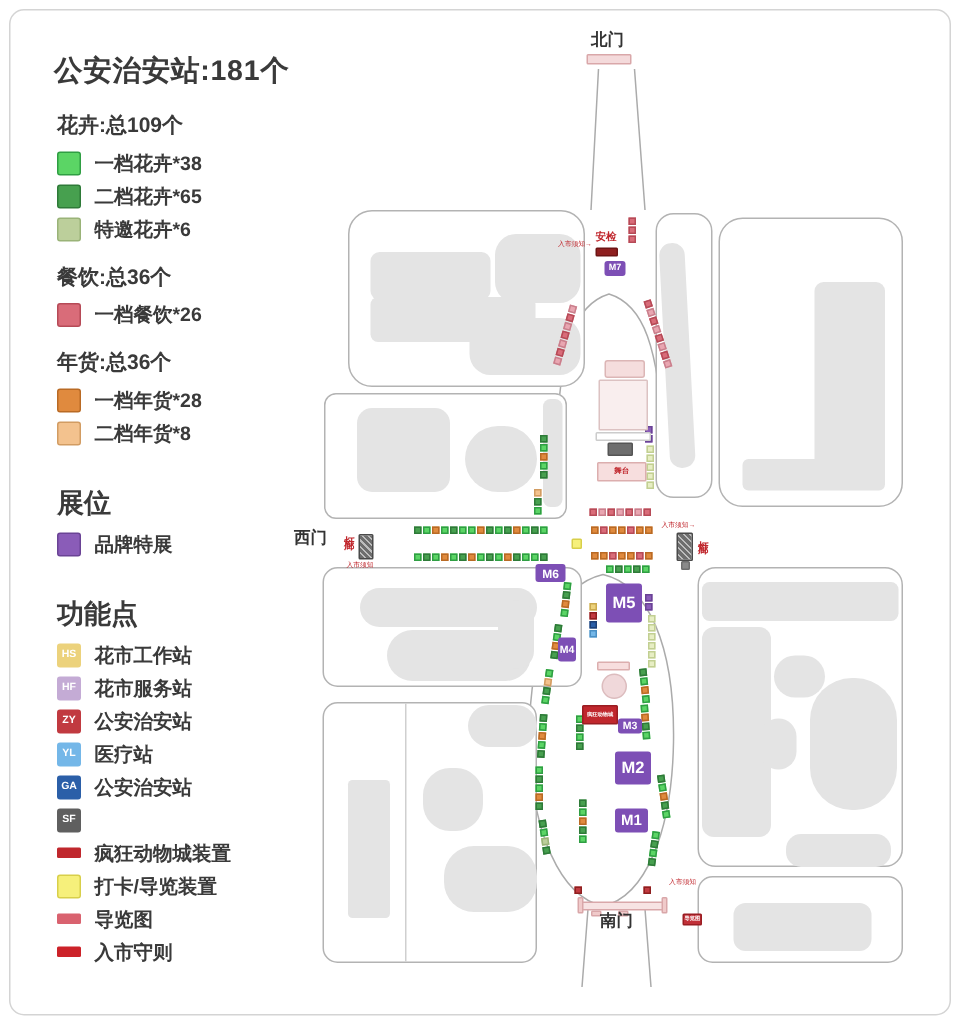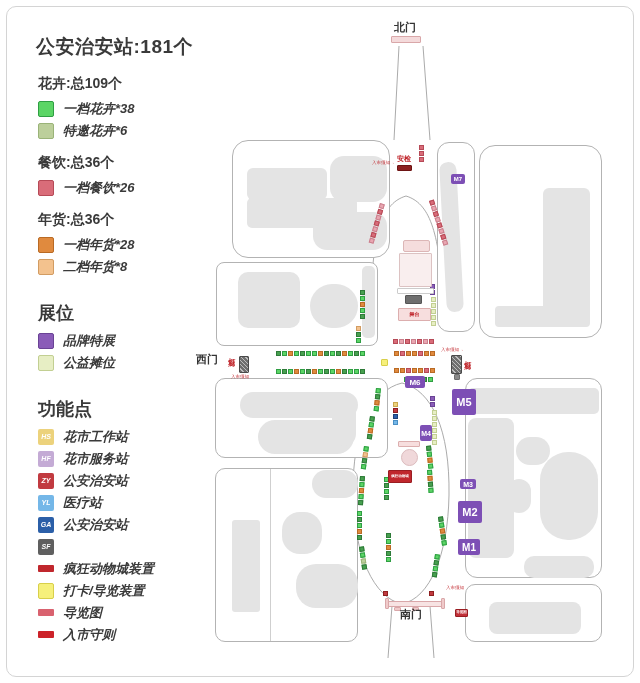--- a/index.html
+++ b/index.html
@@ -4,35 +4,35 @@
 <style>
   html,body{margin:0;padding:0;background:#fff;}
   body{width:640px;height:683px;position:relative;overflow:hidden;
        font-family:"Liberation Sans","DejaVu Sans",sans-serif;color:#333;}
   #frame{position:absolute;inset:6px;border:1px solid #d4d4d4;border-radius:10px;}
   
   #legend{position:absolute;left:36px;top:30px;width:180px;}
   .lg-title{font-size:19px;font-weight:bold;color:#3a3a3a;margin:4px 0 0 0;letter-spacing:.5px;}
   .lg-heading{font-size:14px;font-weight:bold;color:#3a3a3a;margin:15px 0 7px 2px;}
   .lg-heading.big{font-size:18px;margin-top:26px;}
-  .lg-item{display:flex;align-items:center;margin:0 0 5px 2px;height:17px;font-style:italic;}
+  .lg-item{display:flex;align-items:center;margin:0 0 5px 2px;height:17px;}
   .lg-item .sw{width:16px;height:16px;border-radius:2px;box-sizing:border-box;flex:0 0 auto;}
   .lg-item .bar{width:16px;height:7px;border-radius:1px;flex:0 0 auto;}
   .lg-item .bdg{width:16px;height:16px;border-radius:2px;flex:0 0 auto;display:flex;
                 align-items:center;justify-content:center;color:#fff;font-size:7px;font-weight:bold;}
   .lg-item .lbl{font-size:13px;font-weight:bold;color:#3a3a3a;margin-left:9px;white-space:nowrap;}
   
   #map{position:absolute;inset:0;}
   .blk{position:absolute;background:#fff;border:1px solid #b3b3b3;box-sizing:border-box;}
   .shp{position:absolute;background:#e4e4e4;}
   .run{position:absolute;display:flex;}
   .run.v{flex-direction:column;}
   .run .st{box-sizing:border-box;}
   .mbadge{position:absolute;background:#7d4fb5;color:#fff;font-weight:bold;border-radius:2px;
-          display:flex;align-items:center;justify-content:center;margin-left:48px;}
+          display:flex;align-items:center;justify-content:center;}
   .mtext{position:absolute;white-space:nowrap;line-height:1.05;}
   .mtext.vert{writing-mode:vertical-rl;text-orientation:upright;letter-spacing:1px;}
   .mbox{position:absolute;box-sizing:border-box;display:flex;align-items:center;justify-content:center;
         text-align:center;line-height:1;}
   .hatch{background:repeating-linear-gradient(45deg,#6e6e6e 0 2px,#bdbdbd 2px 3px);border:1px solid #4a4a4a;}
   svg.paths{position:absolute;left:0;top:0;pointer-events:none;}
 </style>
 </head>
 <body>
 
@@ -333,20 +333,24 @@
   </div>
 
 <div id="legend">
   <div class="lg-title">公安治安站:181个</div>
 <div class="lg-heading">花卉:总109个</div>
     <div class="lg-item">
       <div class="sw" style="background: rgb(91, 213, 101); border: 1px solid rgb(47, 158, 67);"></div>
       <span class="lbl">一档花卉*38</span>
     </div>
     <div class="lg-item">
+      <div class="sw" style="background: rgb(71, 160, 79); border: 1px solid rgb(46, 122, 56);"></div>
+      <span class="lbl">二档花卉*65</span>
+    </div>
+    <div class="lg-item">
       <div class="sw" style="background: rgb(188, 207, 155); border: 1px solid rgb(154, 179, 120);"></div>
       <span class="lbl">特邀花卉*6</span>
     </div>
     <div class="lg-heading">餐饮:总36个</div>
     <div class="lg-item">
       <div class="sw" style="background: rgb(217, 108, 121); border: 1px solid rgb(182, 74, 87);"></div>
       <span class="lbl">一档餐饮*26</span>
     </div>
     <div class="lg-heading">年货:总36个</div>
     <div class="lg-item">
@@ -354,24 +358,20 @@
       <span class="lbl">一档年货*28</span>
     </div>
     <div class="lg-item">
       <div class="sw" style="background: rgb(243, 194, 142); border: 1px solid rgb(210, 156, 98);"></div>
       <span class="lbl">二档年货*8</span>
     </div>
     <div class="lg-heading big">展位</div>
     <div class="lg-item">
       <div class="sw" style="background: rgb(138, 92, 184); border: 1px solid rgb(106, 67, 149);"></div>
       <span class="lbl">品牌特展</span>
-    </div>
-    <div class="lg-item">
-      <div class="sw" style="background: rgb(231, 238, 196); border: 1px solid rgb(194, 207, 146);"></div>
-      <span class="lbl">公益摊位</span>
     </div>
     <div class="lg-heading big">功能点</div>
     <div class="lg-item">
       <div class="bdg" style="background: rgb(236, 210, 124);">HS</div>
       <span class="lbl">花市工作站</span>
     </div>
     <div class="lg-item">
       <div class="bdg" style="background: rgb(196, 171, 213);">HF</div>
       <span class="lbl">花市服务站</span>
     </div>

